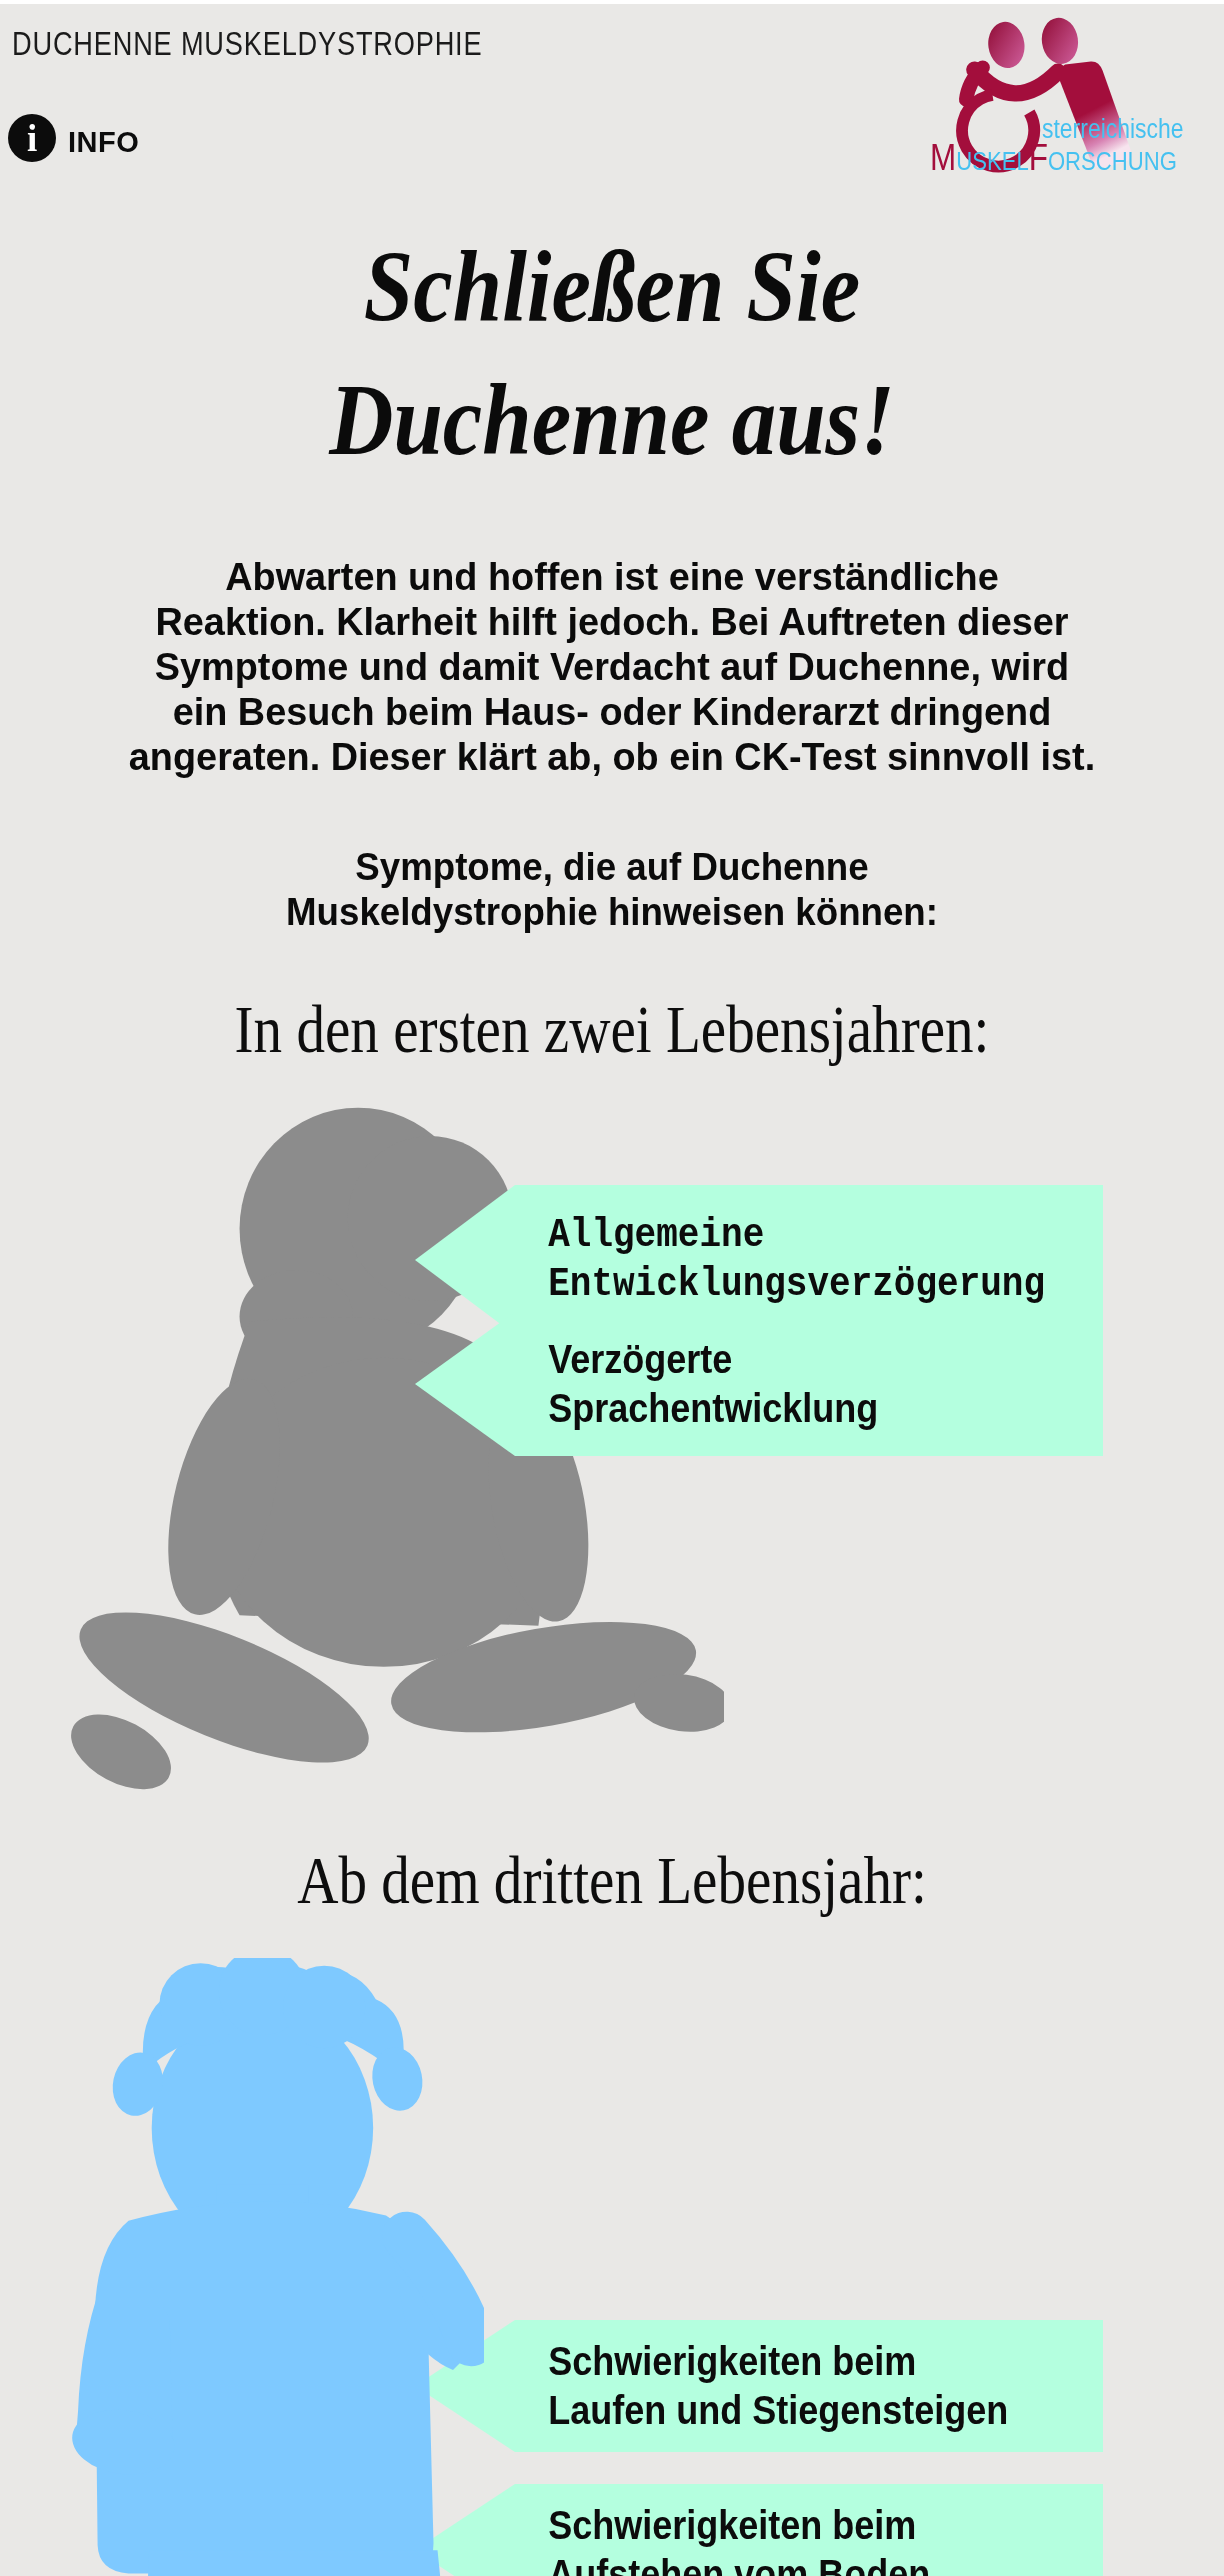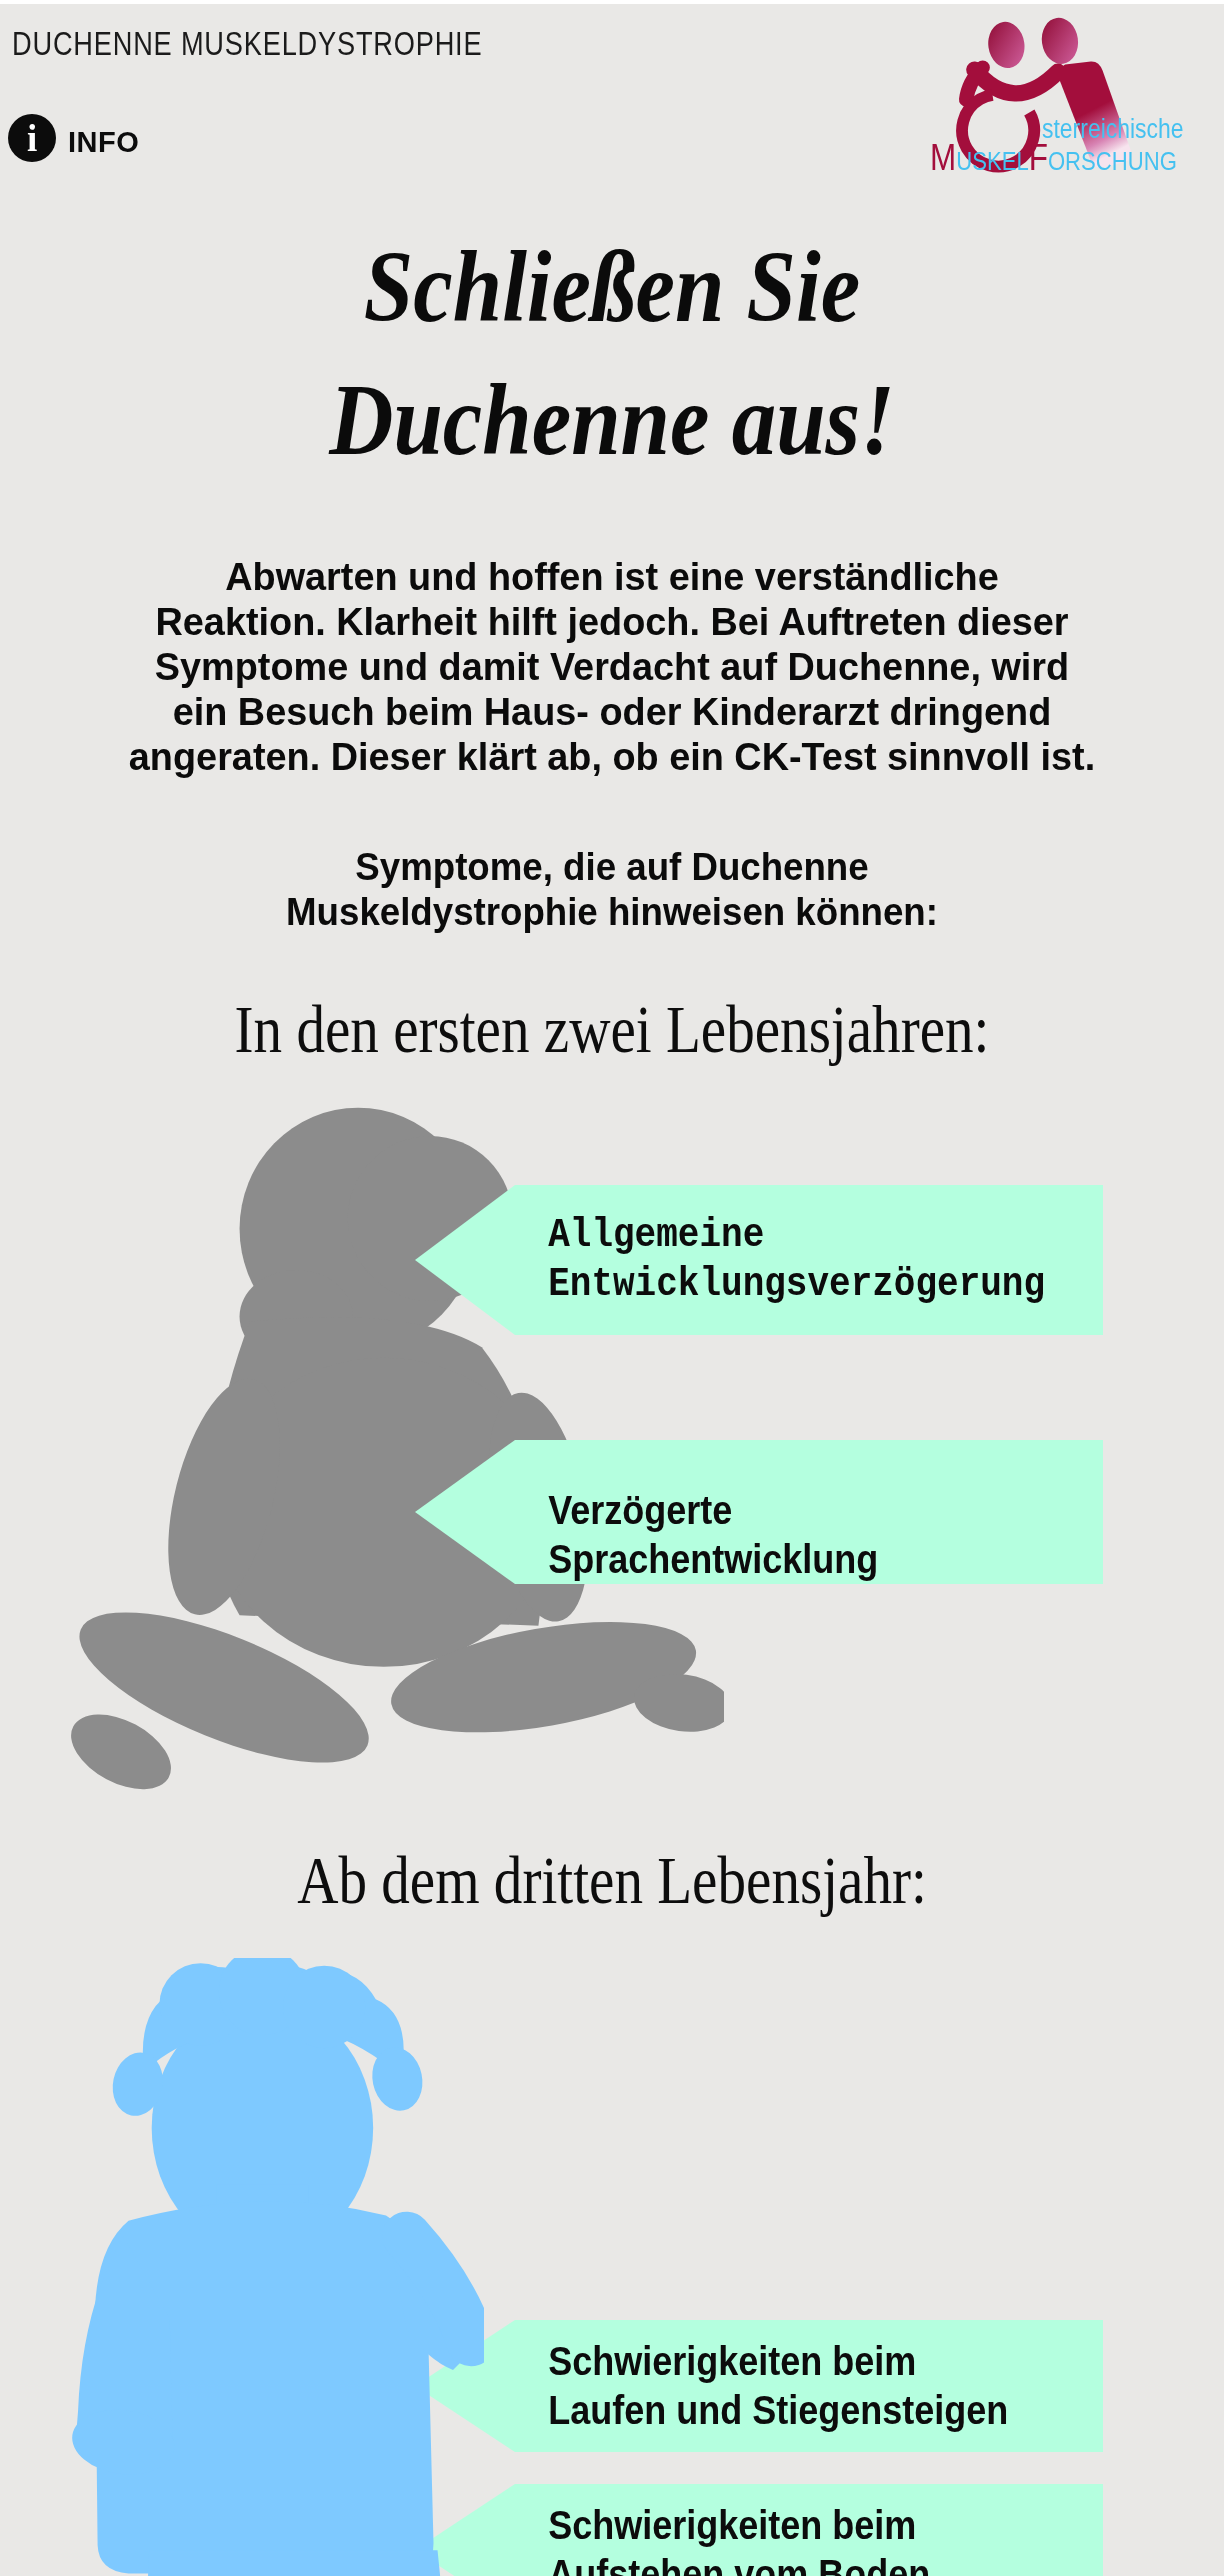--- a/index.html
+++ b/index.html
@@ -146,21 +146,21 @@
       <ellipse cx="130" cy="1265" rx="105" ry="60" transform="rotate(28 130 1265)"></ellipse>
       <ellipse cx="950" cy="1120" rx="300" ry="95" transform="rotate(-10 950 1120)"></ellipse>
       <ellipse cx="1220" cy="1170" rx="95" ry="55" transform="rotate(8 1220 1170)"></ellipse>
     </g>
   </svg>
 
   <div class="tag" style="top:1185px; height:150px;font-family:Liberation Mono, monospace;">
     <div class="tag-text">Allgemeine
 Entwicklungsverzögerung</div>
   </div>
-  <div class="tag" style="top:1440px; height:144px;align-items:flex-end;">
+  <div class="tag" style="top:1312px; height:144px;">
     <div class="tag-text">Verzögerte
 Sprachentwicklung</div>
   </div>
 
   <div class="serif-heading sh2">Ab dem dritten Lebensjahr:</div>
 
   <div class="tag" style="top:2320px; height:132px;">
     <div class="tag-text">Schwierigkeiten beim
 Laufen und Stiegensteigen</div>
   </div>

